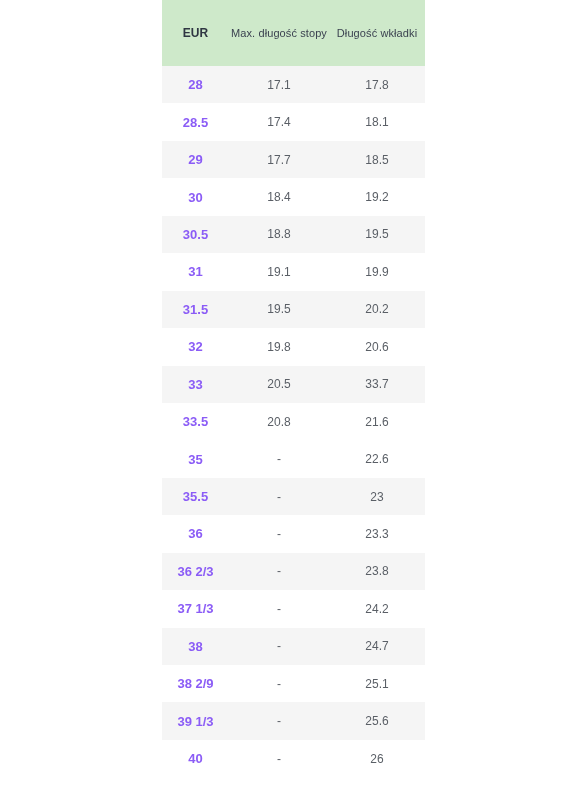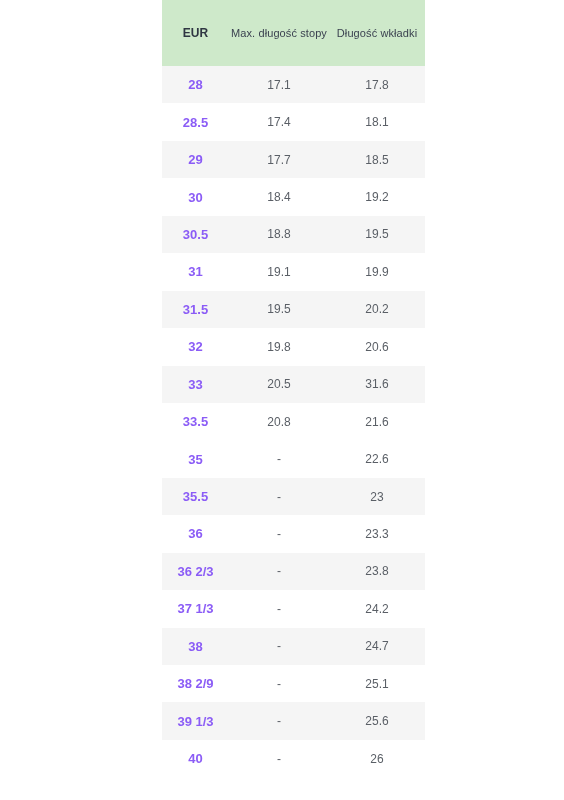--- a/index.html
+++ b/index.html
@@ -143,21 +143,21 @@
             <td class="td-insole">20.2</td>
           </tr>
           <tr class="even">
             <td class="td-eur">32</td>
             <td class="td-foot">19.8</td>
             <td class="td-insole">20.6</td>
           </tr>
           <tr class="odd">
             <td class="td-eur">33</td>
             <td class="td-foot">20.5</td>
-            <td class="td-insole">31.6</td>
+            <td class="td-insole">33.7</td>
           </tr>
           <tr class="even">
             <td class="td-eur">33.5</td>
             <td class="td-foot">20.8</td>
             <td class="td-insole">21.6</td>
           </tr>
           <tr class="even">
             <td class="td-eur">35</td>
             <td class="td-foot">-</td>
             <td class="td-insole">22.6</td>

